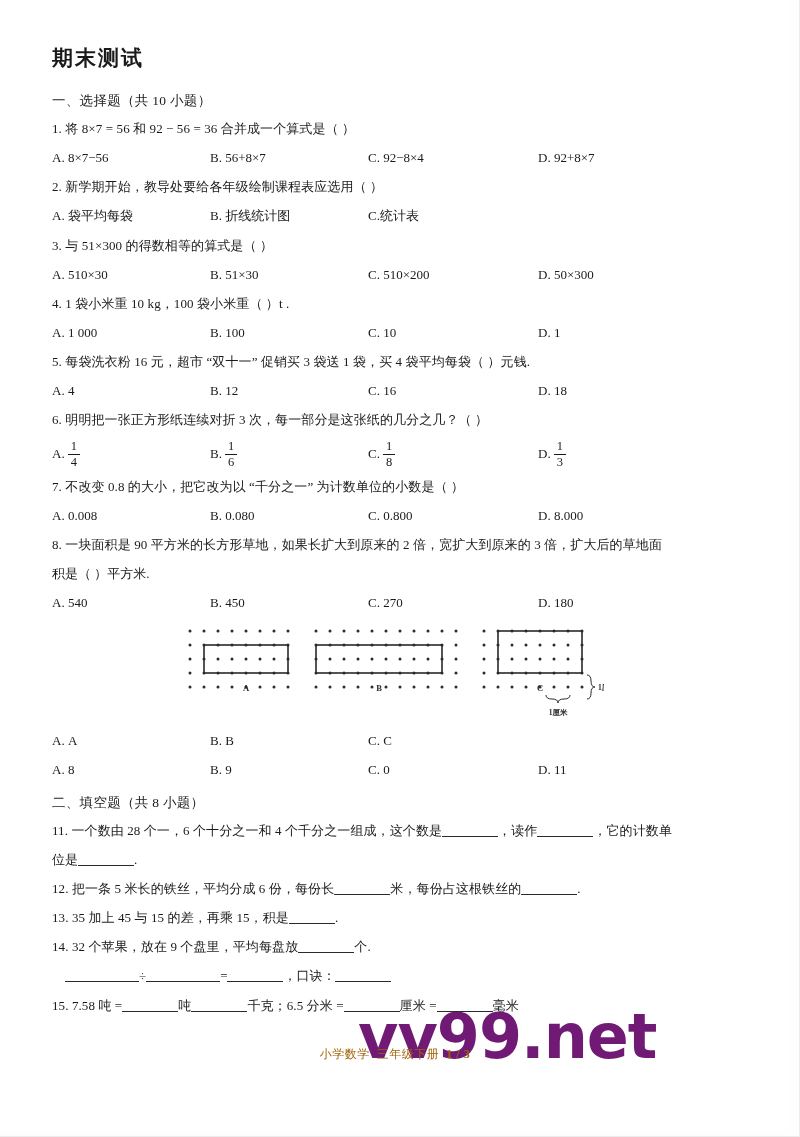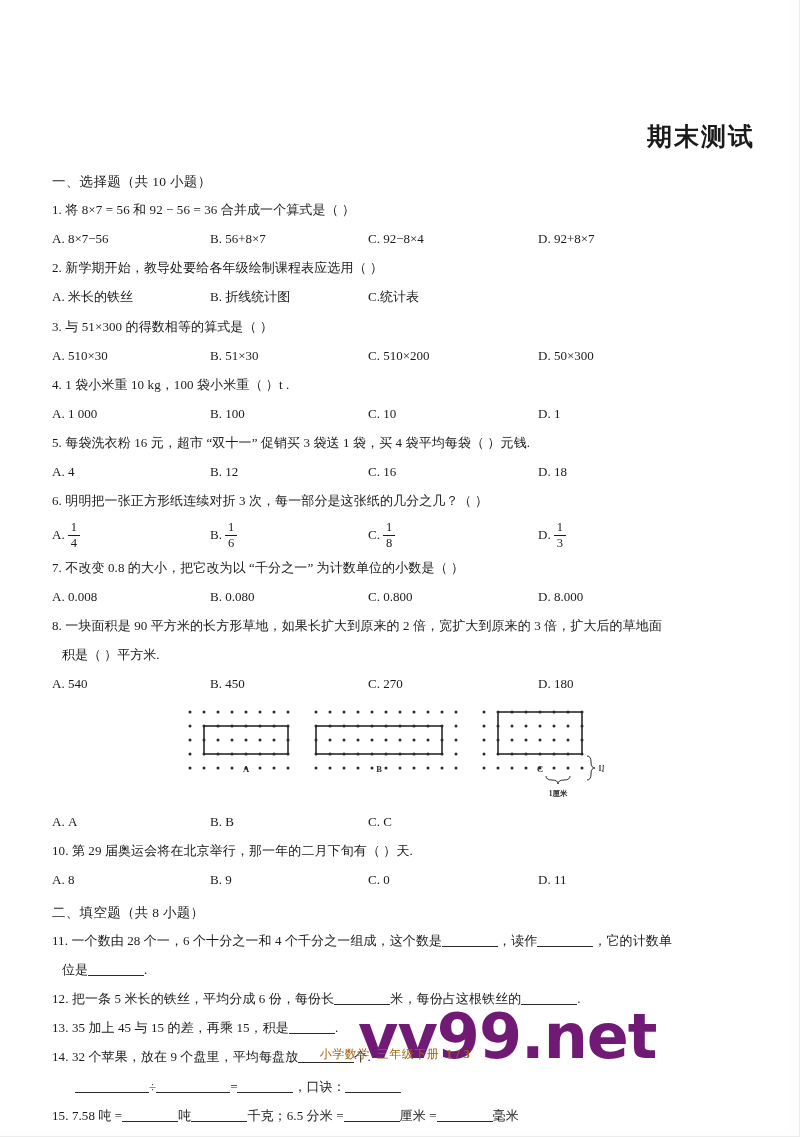--- a/index.html
+++ b/index.html
@@ -44,47 +44,47 @@
     font-family: "DejaVu Sans", sans-serif;
     font-size: 62px;
     font-weight: bold;
     letter-spacing: -1px;
     color: #701a75;
     user-select: none;
     white-space: nowrap;
   }
   
   .doc-title {
-    text-align: right;
-    font-size: 25px;
+    text-align: left;
+    font-size: 21px;
     font-weight: bold;
     letter-spacing: 2px;
     margin: 0;
-    padding-top: 120px;
+    padding-top: 44px;
     padding-bottom: 6px;
     font-family: "Liberation Serif", "DejaVu Serif", serif;
   }
   
   .section-head {
     font-size: 13.5px;
     font-weight: normal;
     margin: 14px 0 9px 0;
     letter-spacing: 0.3px;
   }
   
   .q {
     font-size: 13px;
     line-height: 1.55;
     margin: 0 0 9px 0;
     letter-spacing: 0.1px;
   }
   .q-cont {
     font-size: 13px;
     line-height: 1.55;
-    margin: 0 0 9px 10px;
+    margin: 0 0 9px 0;
   }
   
   .opts {
     display: flex;
     font-size: 13px;
     margin: 0 0 9px 0;
     line-height: 1.55;
   }
   .opt {
     flex: 0 0 auto;
@@ -182,21 +182,21 @@
         <span>D.</span>&nbsp;<span>92+8×7</span>
       </div>
     </div>
 
     <div class="q">
       <span>2.</span>
       <span>新学期开始，教导处要给各年级绘制课程表应选用（      ）</span>
     </div>
     <div class="opts">
       <div class="opt opt-w1">
-        <span>A.</span>&nbsp;<span>米长的铁丝</span>
+        <span>A.</span>&nbsp;<span>袋平均每袋</span>
       </div>
       <div class="opt opt-w1">
         <span>B.</span>&nbsp;<span>折线统计图</span>
       </div>
       <div class="opt">
         <span>C.</span>
           <span>统计表</span>
       </div>
     </div>
 
@@ -503,24 +503,20 @@
         <span>A.</span>&nbsp;<span>A</span>
       </div>
       <div class="opt opt-w1">
         <span>B.</span>&nbsp;<span>B</span>
       </div>
       <div class="opt">
         <span>C.</span>&nbsp;<span>C</span>
       </div>
     </div>
 
-    <div class="q">
-      <span>10.</span>
-      <span>第 29 届奥运会将在北京举行，那一年的二月下旬有（      ）天.</span>
-    </div>
     <div class="opts">
       <div class="opt opt-w1">
         <span>A.</span>&nbsp;<span>8</span>
       </div>
       <div class="opt opt-w1">
         <span>B.</span>&nbsp;<span>9</span>
       </div>
       <div class="opt opt-w3">
         <span>C.</span>&nbsp;<span>0</span>
       </div>

